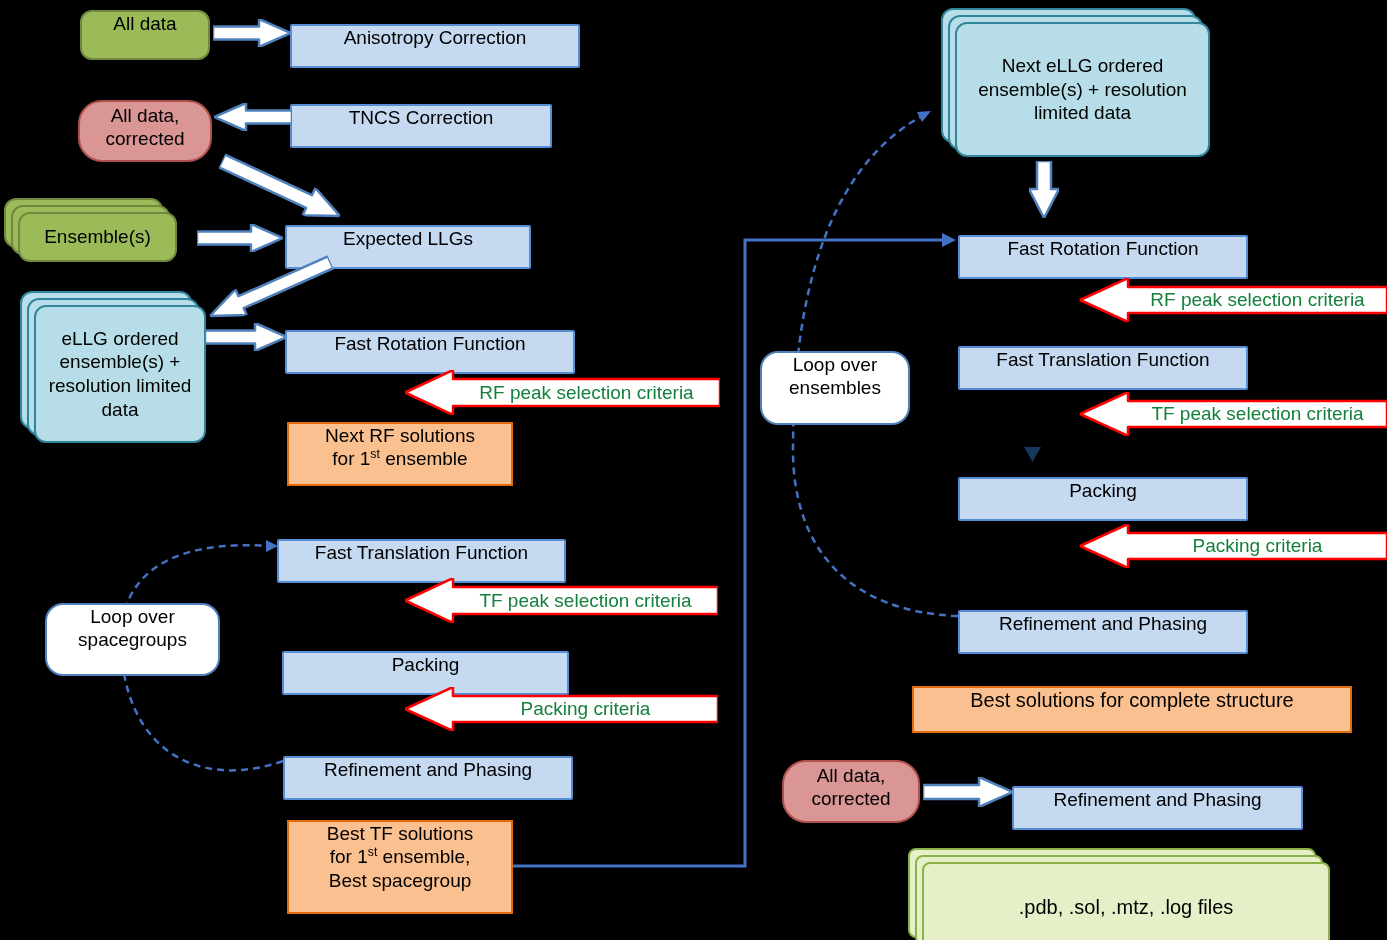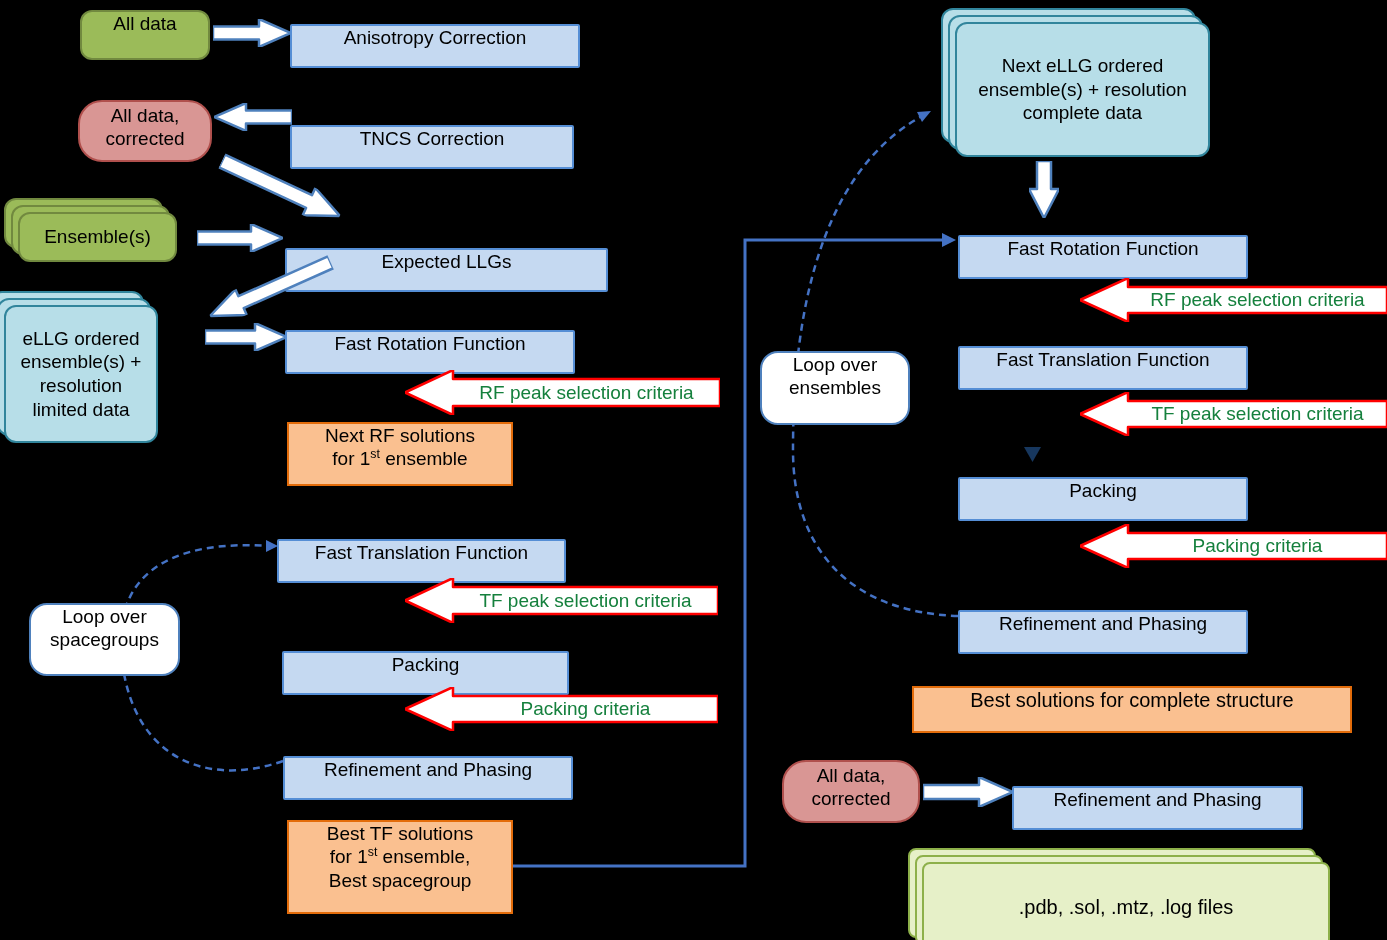--- a/index.html
+++ b/index.html
@@ -65,21 +65,21 @@
   </div>
 
   <svg class="block-arrow z2" style="left:213px;top:19px" width="78" height="28">
     <polygon points="0,7.5 46,7.5 46,0 78,14 46,28 46,20.5 0,20.5"></polygon>
   </svg>
 
   <div class="box process z2" style="left:290px;top:8px;width:290px;height:44px">
     <span>Anisotropy Correction</span>
   </div>
 
-  <div class="box process z2" style="left:290px;top:109px;width:284px;height:44px">
+  <div class="box process z2" style="left:290px;top:88px;width:262px;height:44px">
     <span>TNCS Correction</span>
   </div>
 
   <svg class="block-arrow z2" style="left:214px;top:103px" width="78" height="28">
     <polygon points="78,7.5 32,7.5 32,0 0,14 32,28 32,20.5 78,20.5"></polygon>
   </svg>
 
   <div class="box pink z2" style="left:78px;top:100px;width:134px;height:62px;padding:2px">
     <span>All data, corrected</span>
   </div>
@@ -93,29 +93,29 @@
     <div class="layer greenl off1"></div>
     <div class="layer greenl content">
       <span>Ensemble(s)</span>
     </div>
   </div>
 
   <svg class="block-arrow z2" style="left:197px;top:224px" width="86" height="28">
     <polygon points="0,7.5 54,7.5 54,0 86,14 54,28 54,20.5 0,20.5"></polygon>
   </svg>
 
-  <div class="box process z2" style="left:285px;top:232px;width:323px;height:44px">
+  <div class="box process z2" style="left:285px;top:209px;width:246px;height:44px">
     <span>Expected LLGs</span>
   </div>
 
   <svg class="block-arrow z2" style="left:210px;top:302px;transform:rotate(-24deg);transform-origin:0 50%" width="132" height="28">
     <polygon points="132,7.5 34,7.5 34,0 0,14 34,28 34,20.5 132,20.5"></polygon>
   </svg>
 
-  <div class="stack z2" style="left:4px;top:305px;width:154px;height:138px">
+  <div class="stack z2" style="left:34px;top:305px;width:172px;height:138px">
     <div class="layer teal off2"></div>
     <div class="layer teal off1"></div>
     <div class="layer teal content">
       <span>eLLG ordered ensemble(s) + resolution limited data</span>
     </div>
   </div>
 
   <svg class="block-arrow z2" style="left:205px;top:323px" width="82" height="28">
     <polygon points="0,7.5 50,7.5 50,0 82,14 50,28 50,20.5 0,20.5"></polygon>
   </svg>
@@ -157,37 +157,37 @@
     <svg width="313" height="44">
       <polygon points="313,9 48,9 48,0 0,22 48,44 48,35 313,35"></polygon>
     </svg>
     <span class="criteria-text">Packing criteria</span>
   </div>
 
   <div class="box process z2" style="left:283px;top:740px;width:290px;height:44px">
     <span>Refinement and Phasing</span>
   </div>
 
-  <div class="box loop z2" style="left:29px;top:603px;width:151px;height:73px">
+  <div class="box loop z2" style="left:45px;top:603px;width:175px;height:73px">
     <span>Loop over spacegroups</span>
   </div>
 
   <div class="box orange z2" style="left:287px;top:820px;width:226px;height:94px">
     <div>
       <div>Best TF solutions</div>
       <div><span>for 1</span><sup>st</sup><span> ensemble,</span></div>
       <div>Best spacegroup</div>
     </div>
   </div>
 
   <div class="stack z2" style="left:955px;top:22px;width:255px;height:135px">
     <div class="layer teal off2"></div>
     <div class="layer teal off1"></div>
     <div class="layer teal content">
-      <span>Next eLLG ordered ensemble(s) + resolution complete data</span>
+      <span>Next eLLG ordered ensemble(s) + resolution limited data</span>
     </div>
   </div>
 
   <svg class="block-arrow z2" style="left:1029px;top:161px" width="30" height="57">
     <polygon points="8,0 8,28 0,28 15,57 30,28 22,28 22,0"></polygon>
   </svg>
 
   <div class="box process z2" style="left:958px;top:219px;width:290px;height:44px">
     <span>Fast Rotation Function</span>
   </div>

